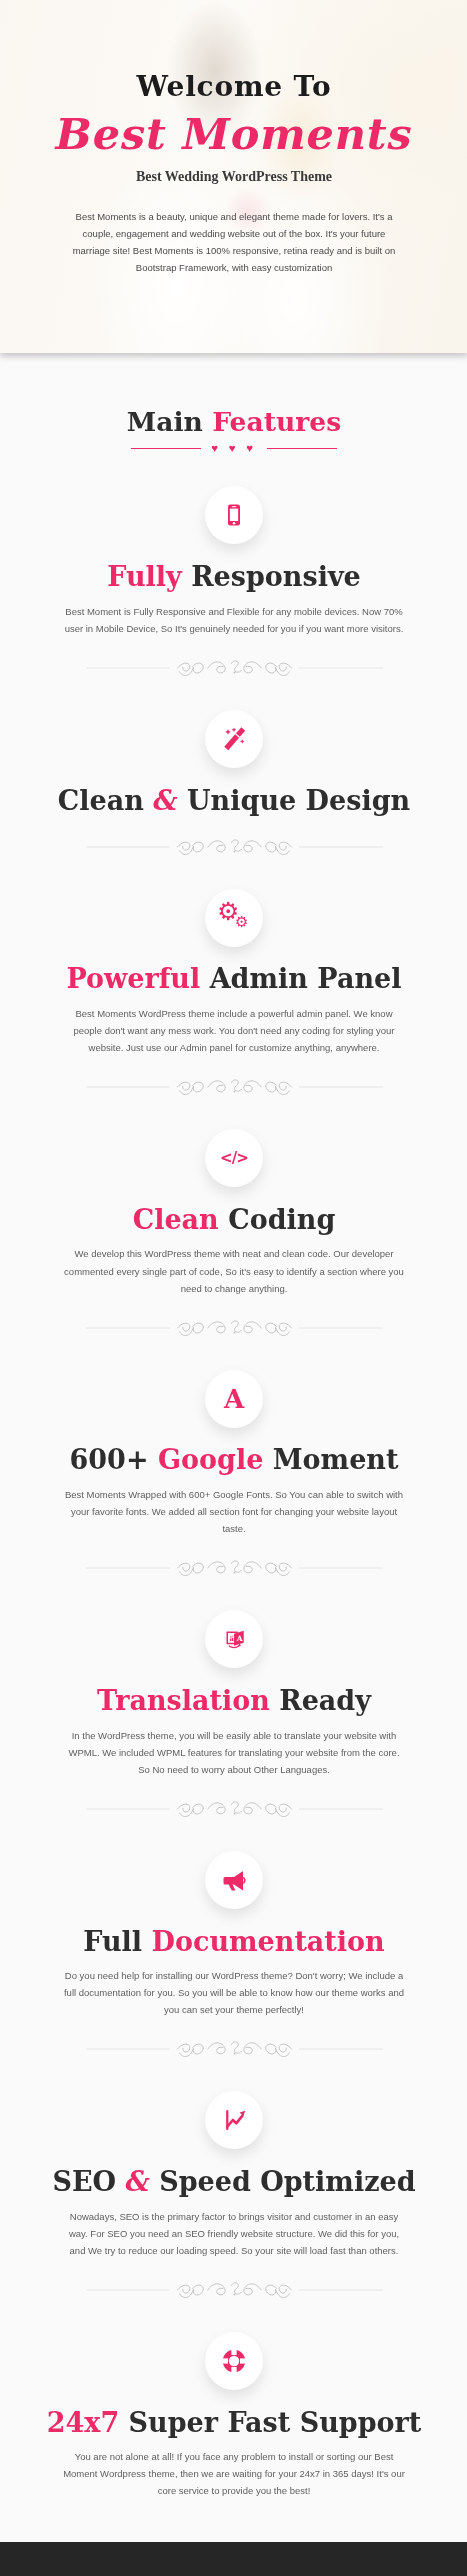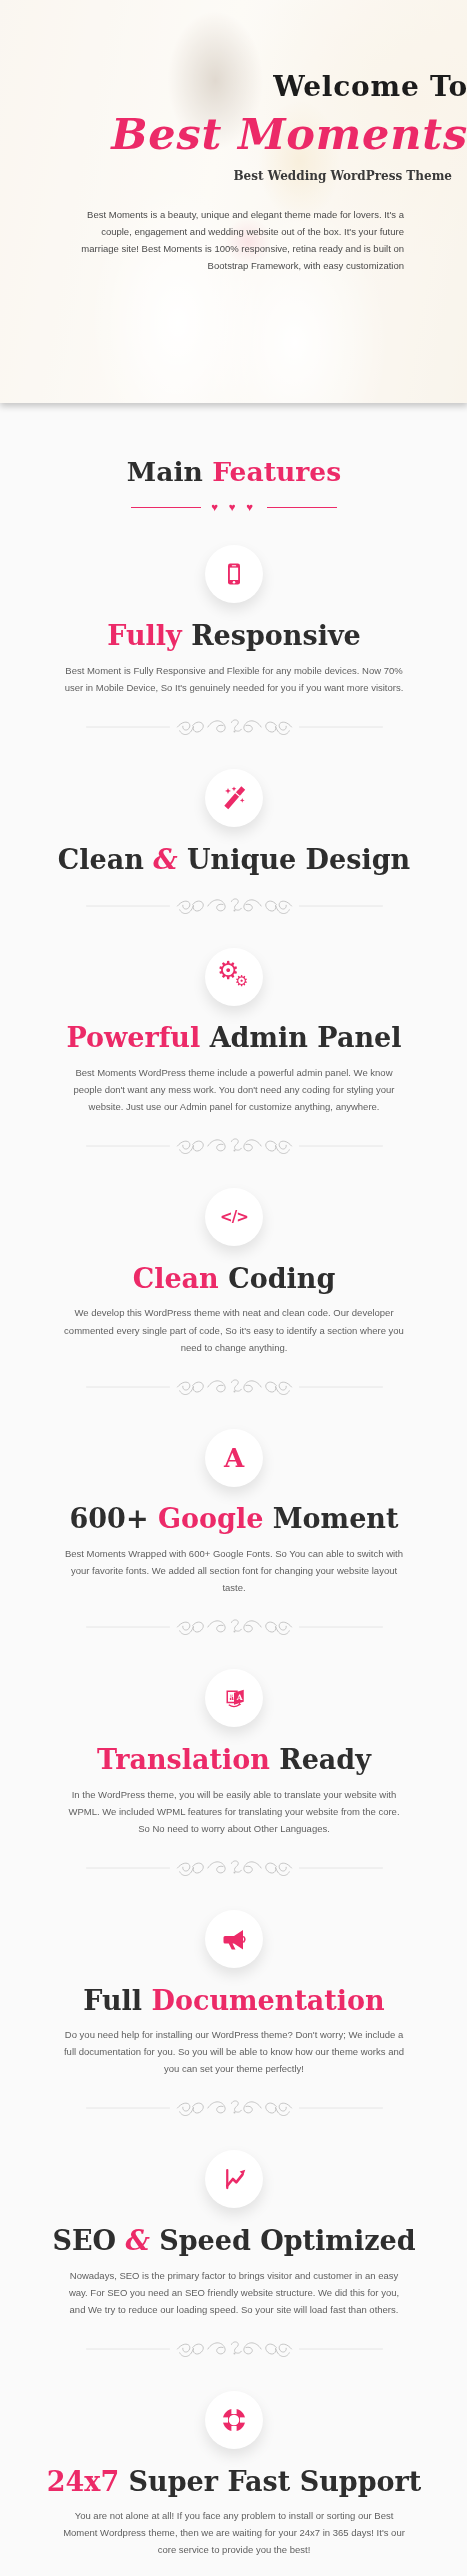--- a/index.html
+++ b/index.html
@@ -8,22 +8,22 @@
     width:468px;
     background:#fafafa;
     font-family:"Liberation Sans", sans-serif;
     color:#5f5f5f;
   }
   .serif { font-family:"DejaVu Serif","Liberation Serif",serif; }
 
   
   .hero {
     position:relative;
-    height:403px;
-    text-align:right;
+    height:353px;
+    text-align:center;
     overflow:hidden;
     background:
       radial-gradient(68px 99px at 46% 20%, rgba(125,98,66,0.50), rgba(125,98,66,0) 70%),
       radial-gradient(57px 84px at 64% 40%, rgba(233,203,140,0.55), rgba(233,203,140,0) 72%),
       radial-gradient(34px 34px at 53% 60%, rgba(238,140,160,0.45), rgba(238,140,160,0) 70%),
       radial-gradient(114px 182px at 38% 80%, rgba(255,255,255,0.95), rgba(255,255,255,0) 75%),
       radial-gradient(122px 182px at 63% 85%, rgba(255,255,255,0.92), rgba(255,255,255,0) 75%),
       radial-gradient(228px 197px at 88% 25%, rgba(243,230,206,0.85), rgba(243,230,206,0) 80%),
       linear-gradient(100deg,#f4ecdf 0%,#faf5ec 45%,#f1e7d5 100%);
     box-shadow:0 3.8px 6.8px rgba(0,0,0,0.22);
@@ -32,26 +32,26 @@
     content:""; position:absolute; inset:0;
     background:rgba(255,255,255,0.55);
   }
   .hero-inner { position:relative; padding-top:70px; }
   .hero-welcome { font-size:28px; font-weight:600; color:#1c1c1c; margin:0; letter-spacing:0.8px; }
   .hero-title {
     font-family:"DejaVu Serif","Liberation Serif",serif;
     font-style:italic; font-weight:bold;
     font-size:43px; color:#EC2A68; margin:6px 0 10px; letter-spacing:0.8px;
   }
-  .hero-subtitle { font-size:12px; font-weight:600; color:#3a3a3a; margin:0 16px 23px; }
+  .hero-subtitle { font-size:14px; font-weight:600; color:#3a3a3a; margin:0 16px 23px;font-family:Liberation Serif, serif; }
   .hero-desc { font-size:9.5px; line-height:1.8; color:#4a4a4a; max-width:340px; margin:4px auto; }
 
   
   .features { padding:53px 0 42px; text-align:center; }
-  .section-title { font-size:26.6px; font-weight:600; margin:0 0 15px; }
+  .section-title { font-size:26.6px; font-weight:600; margin:0 0 6px; }
   .t-pink { color:#EC2A68; }
   .t-dark { color:#2e2e2e; }
   .amp { font-style:italic; }
 
   .hearts-divider { display:flex; align-items:center; justify-content:center; gap:10.6px; margin-bottom:6px; }
   .hearts-divider .line { width:70px; height:0.8px; background:#EC2A68; }
   .hearts { color:#EC2A68; font-size:11.4px; letter-spacing:3.8px; line-height:1; }
 
   .feature { margin-top:32px; }
   .icon-circle {

